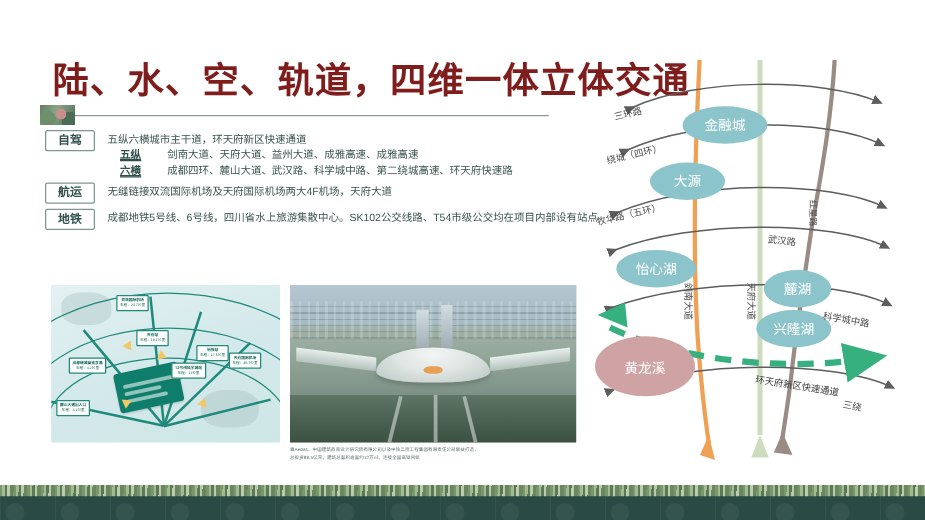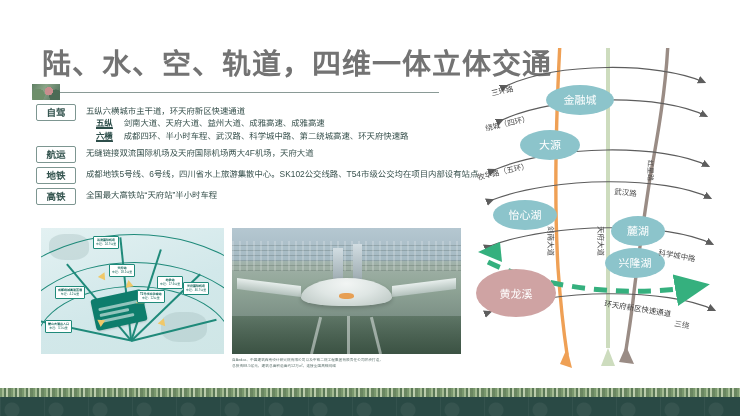--- a/index.html
+++ b/index.html
@@ -10,21 +10,21 @@
     font-family:"Liberation Sans","DejaVu Sans",sans-serif;
     color:#2f4f4a;
     position:relative;
   }
   #slide{position:absolute;inset:0;width:740px;height:416px;overflow:hidden;background:#fff;}
 
   
   .title{
     position:absolute;left:42px;top:40px;
     font-size:29px;font-weight:bold;letter-spacing:1px;
-    color:#737373;white-space:nowrap;
+    color:#7f1d1d;white-space:nowrap;
     font-family:"DejaVu Serif","Liberation Serif",serif;
   }
   .divider{
     position:absolute;left:44px;top:92px;width:395px;height:1px;
     background:#8a9a96;
   }
   .divider-badge{
     position:absolute;left:32px;top:84px;width:28px;height:16px;
     background:
       radial-gradient(circle at 60% 45%, #c98e8e 0 22%, transparent 23%),
@@ -39,21 +39,21 @@
   .brow{display:flex;align-items:flex-start;margin-bottom:4px;}
   .tag{
     flex:0 0 auto;width:38px;height:15px;line-height:15px;text-align:center;
     border:1px solid #7d9691;border-radius:2px;
     font-size:9.5px;font-weight:bold;color:#33534e;background:#fff;
     margin-right:10px;margin-top:0px;
   }
   .btext{flex:1 1 auto;font-size:8.4px;line-height:12.4px;color:#3a534f;padding-top:1px;}
   .btext .ln{display:block;white-space:nowrap;}
   .btext .ln.ind{padding-left:10px;}
-  .btext b{font-weight:bold;color:#2d4e4a;border-bottom:1px solid #2d4e4a;padding-bottom:0px;margin-right:11px;text-decoration:underline;}
+  .btext b{font-weight:bold;color:#2d4e4a;border-bottom:1px solid #2d4e4a;padding-bottom:0px;margin-right:21px;text-decoration:underline;}
 
   
   .photos{position:absolute;left:41px;top:228px;width:420px;height:126px;display:flex;gap:8px;}
   .photo{position:relative;overflow:hidden;}
   .photo.left{width:183px;height:126px;background:#d8ecee;}
   .photo.right{width:229px;height:126px;background:#8fa2ab;}
 
   
   .mini-bg{position:absolute;inset:0;background:linear-gradient(160deg,#e3f1f2 0%,#d2e8ea 55%,#cfe6e6 100%);}
   .ring{position:absolute;border:1.6px solid #1f8a7a;border-radius:50%;background:transparent;}
@@ -130,44 +130,38 @@
   <div class="divider"></div>
   <div class="divider-badge"></div>
 
   <div class="bullets">
 
     <div class="brow">
       <div class="tag">自驾</div>
       <div class="btext">
         <span class="ln">五纵六横城市主干道，环天府新区快速通道</span>
         <span class="ln ind"><b>五纵</b><em style="font-style:normal">剑南大道、天府大道、益州大道、成雅高速、成雅高速</em></span>
-        <span class="ln ind"><b>六横</b><em style="font-style:normal">成都四环、半小时车程、武汉路、科学城中路、第二绕城高速、环天府快速路</em></span>
+        <span class="ln ind"><b>六横</b><em style="font-style:normal">成都四环、麓山大道、武汉路、科学城中路、第二绕城高速、环天府快速路</em></span>
       </div>
     </div>
 
     <div class="brow">
       <div class="tag">航运</div>
       <div class="btext">
         <span class="ln">无缝链接双流国际机场及天府国际机场两大4F机场，天府大道</span>
       </div>
     </div>
 
     <div class="brow">
       <div class="tag">地铁</div>
       <div class="btext">
         <span class="ln">成都地铁5号线、6号线，四川省水上旅游集散中心。SK102公交线路、T54市级公交均在项目内部设有站点</span>
       </div>
     </div>
 
-    <div class="brow">
-      <div class="tag">高铁</div>
-      <div class="btext">
-        <span class="ln">全国最大高铁站“天府站”半小时车程</span>
-      </div>
-    </div>
 
 
   </div>
 
   <div class="photos">
 
     <div class="photo left">
       <div class="mini-bg"></div>
       <div class="blob" style="left:8px;top:6px;width:40px;height:26px;"></div>
       <div class="blob" style="left:120px;top:84px;width:46px;height:30px;"></div>

